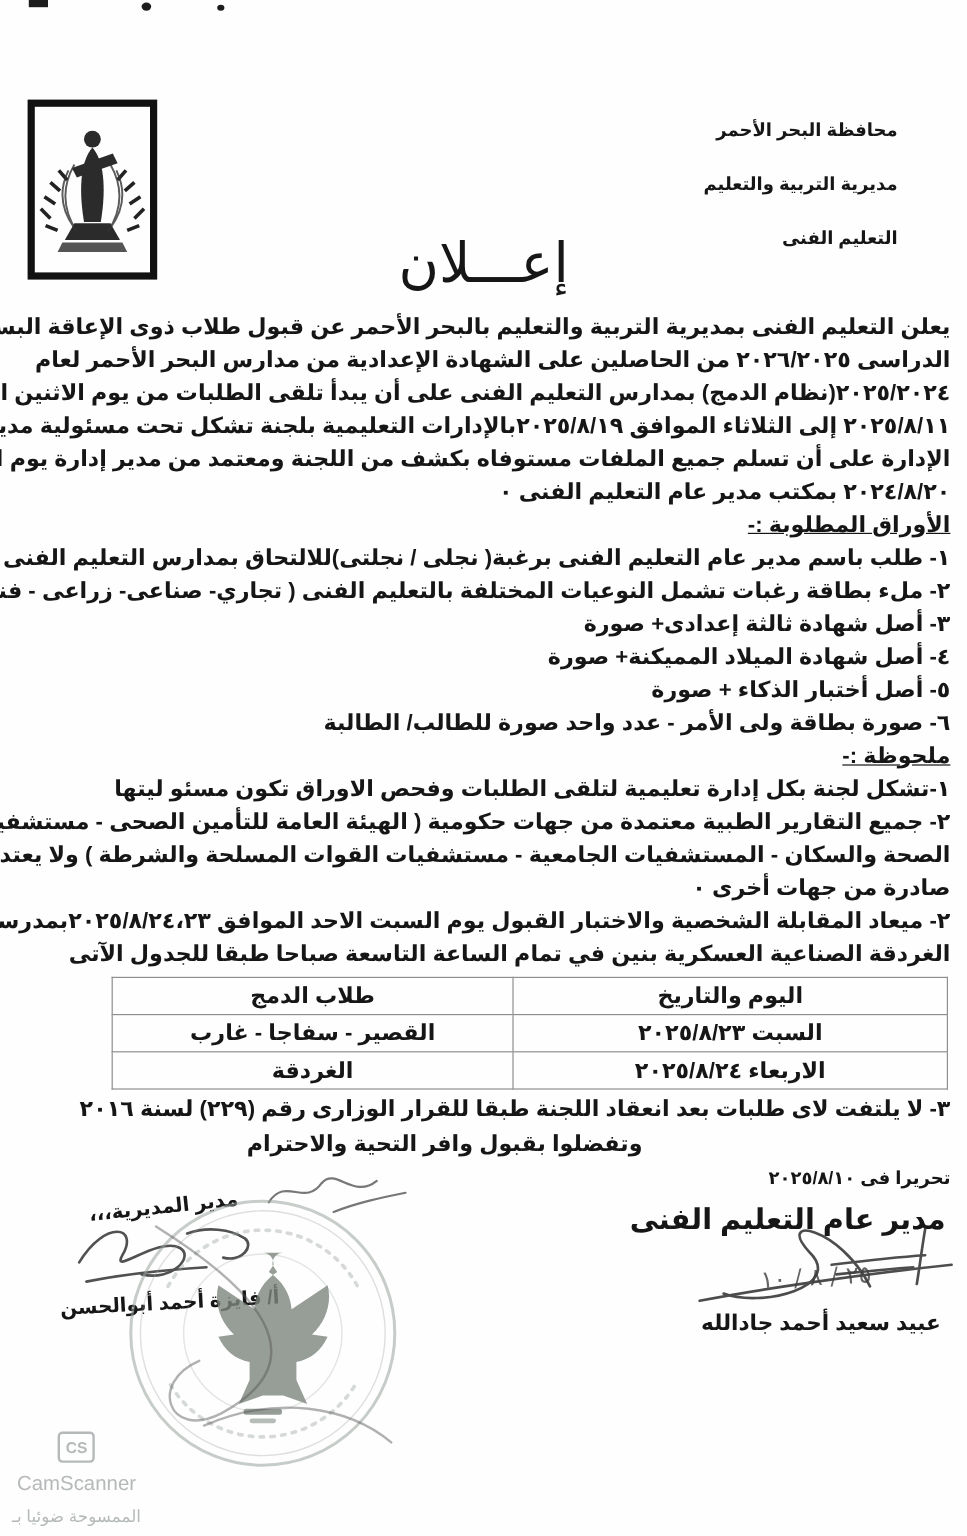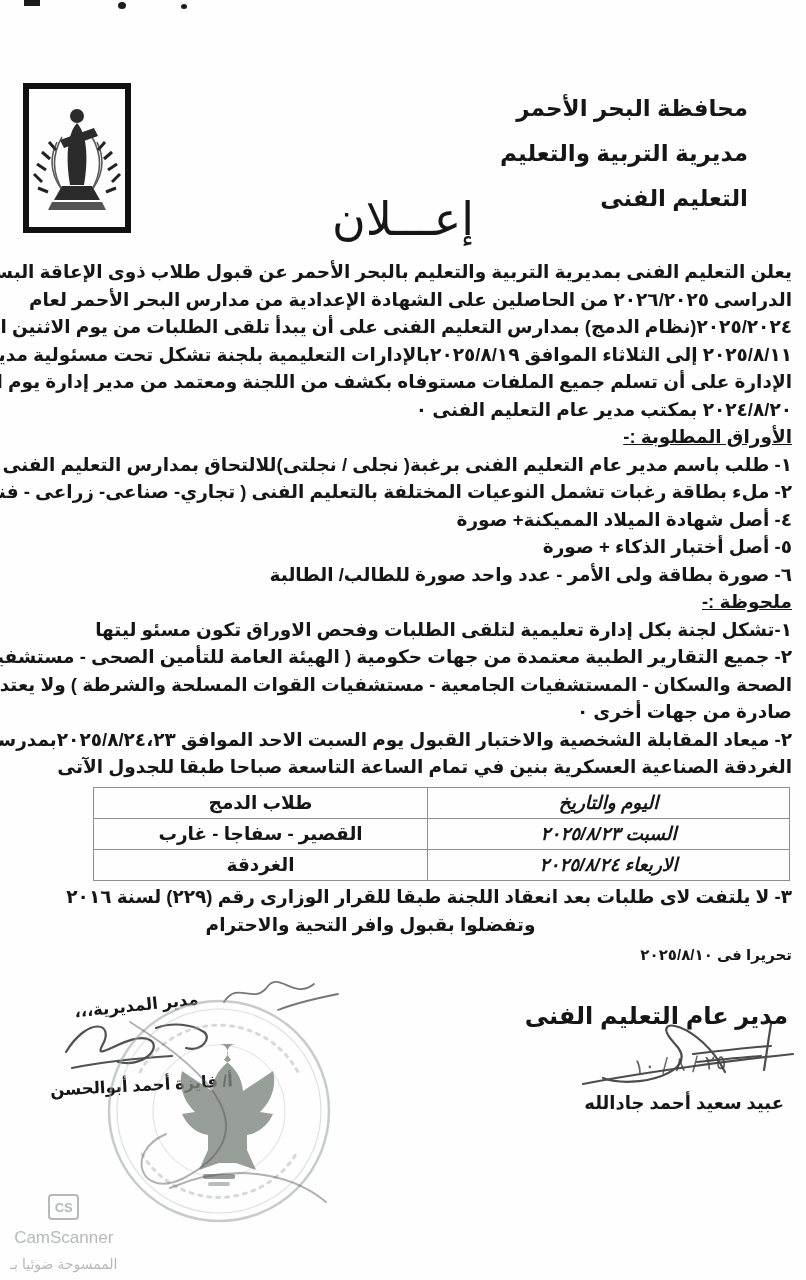--- a/index.html
+++ b/index.html
@@ -6,36 +6,36 @@
   .page{
     position:relative;width:806px;height:1280px;background:#fefefe;
     overflow:hidden;font-family:"Liberation Sans","DejaVu Sans",sans-serif;
     color:#161616;
   }
   .artifact{position:absolute;background:#1c1c1c;}
   
   .emblem{position:absolute;left:22px;top:82px;width:110px;height:152px;}
   
   .hdr{position:absolute;top:86px;right:58px;text-align:right;direction:rtl;
-       font-weight:bold;font-size:23px;}
+       font-weight:bold;font-size:15px;}
   .hdr .hline{line-height:45px;white-space:nowrap;}
   
   .title{position:absolute;top:192px;left:0;width:100%;text-align:center;
          font-size:46px;font-weight:400;letter-spacing:1px;direction:rtl;}
   
   .doc-body{position:absolute;top:258px;right:14px;left:55px;direction:rtl;
             text-align:right;font-size:18.5px;font-weight:bold;}
   .line{line-height:27.5px;white-space:nowrap;}
   .uline{text-decoration:underline;}
   table.sched{border-collapse:collapse;width:calc(100% - 40px);margin:6px 2px 2px 0;
               margin-left:40px;direction:rtl;}
   table.sched th,table.sched td{
     border:1px solid #8f8f8f;text-align:center;font-weight:bold;
     font-size:18.5px;padding:1px 6px;height:28px;}
-  table.sched th:first-child,table.sched td:first-child{width:52%;font-style:italic;}
+  table.sched th:first-child,table.sched td:first-child{width:52%;}
   .salut{line-height:30px;text-align:center;padding-left:0;padding-right:106px;
          white-space:nowrap;}
   .issued{line-height:26px;font-size:15px;margin-top:2px;white-space:nowrap;}
   
   .sig-r-title{position:absolute;top:1002px;right:18px;font-size:24px;font-weight:bold;direction:rtl;white-space:nowrap;}
   .sig-r-svg{position:absolute;top:1010px;right:6px;width:225px;height:100px;}
   .sig-r-date{position:absolute;top:1052px;right:26px;width:200px;direction:ltr;text-align:center;
               font-size:20px;color:#3f3f3f;opacity:.8;transform:rotate(-3deg);
               letter-spacing:3px;font-family:"DejaVu Serif",serif;}
   .sig-r-name{position:absolute;top:1092px;right:22px;font-size:18px;font-weight:bold;direction:rtl;white-space:nowrap;}
@@ -107,20 +107,21 @@
     <div class="line">يعلن التعليم الفنى بمديرية التربية والتعليم بالبحر الأحمر عن قبول طلاب ذوى الإعاقة البسيطة للعام</div>
     <div class="line">الدراسى ٢٠٢٦/٢٠٢٥ من الحاصلين على الشهادة الإعدادية من مدارس البحر الأحمر لعام</div>
     <div class="line">٢٠٢٥/٢٠٢٤(نظام الدمج) بمدارس التعليم الفنى على أن يبدأ تلقى الطلبات من يوم الاثنين الموافق</div>
     <div class="line">٢٠٢٥/٨/١١ إلى الثلاثاء الموافق ٢٠٢٥/٨/١٩بالإدارات التعليمية بلجنة تشكل تحت مسئولية مدير</div>
     <div class="line">الإدارة على أن تسلم جميع الملفات مستوفاه بكشف من اللجنة ومعتمد من مدير إدارة  يوم الاربعاء الموافق</div>
     <div class="line">٢٠٢٤/٨/٢٠ بمكتب مدير عام التعليم الفنى ٠</div>
 
     <div class="line"><span class="uline">الأوراق المطلوبة :-</span></div>
     <div class="line">١- طلب باسم مدير عام التعليم الفنى برغبة( نجلى / نجلتى)للالتحاق بمدارس التعليم الفنى</div>
     <div class="line">٢- ملء بطاقة رغبات تشمل النوعيات المختلفة بالتعليم الفنى ( تجاري- صناعى- زراعى - فندقى)</div>
+    <div class="line">٣- أصل شهادة ثالثة إعدادى+ صورة</div>
     <div class="line">٤- أصل شهادة الميلاد المميكنة+ صورة</div>
     <div class="line">٥- أصل أختبار الذكاء  + صورة</div>
     <div class="line">٦- صورة بطاقة ولى الأمر - عدد واحد صورة  للطالب/ الطالبة</div>
 
     <div class="line"><span class="uline">ملحوظة :-</span></div>
     <div class="line">١-تشكل لجنة بكل إدارة تعليمية لتلقى الطلبات وفحص الاوراق تكون مسئو ليتها</div>
     <div class="line">٢- جميع التقارير الطبية معتمدة من جهات حكومية ( الهيئة العامة للتأمين الصحى - مستشفيات وزارة</div>
     <div class="line">الصحة والسكان - المستشفيات الجامعية - مستشفيات القوات المسلحة والشرطة ) ولا يعتد بأية تقارير</div>
     <div class="line">صادرة من جهات أخرى ٠</div>
     <div class="line">٢- ميعاد المقابلة الشخصية والاختبار القبول يوم السبت  الاحد الموافق ٢٠٢٥/٨/٢٤،٢٣بمدرسة</div>

